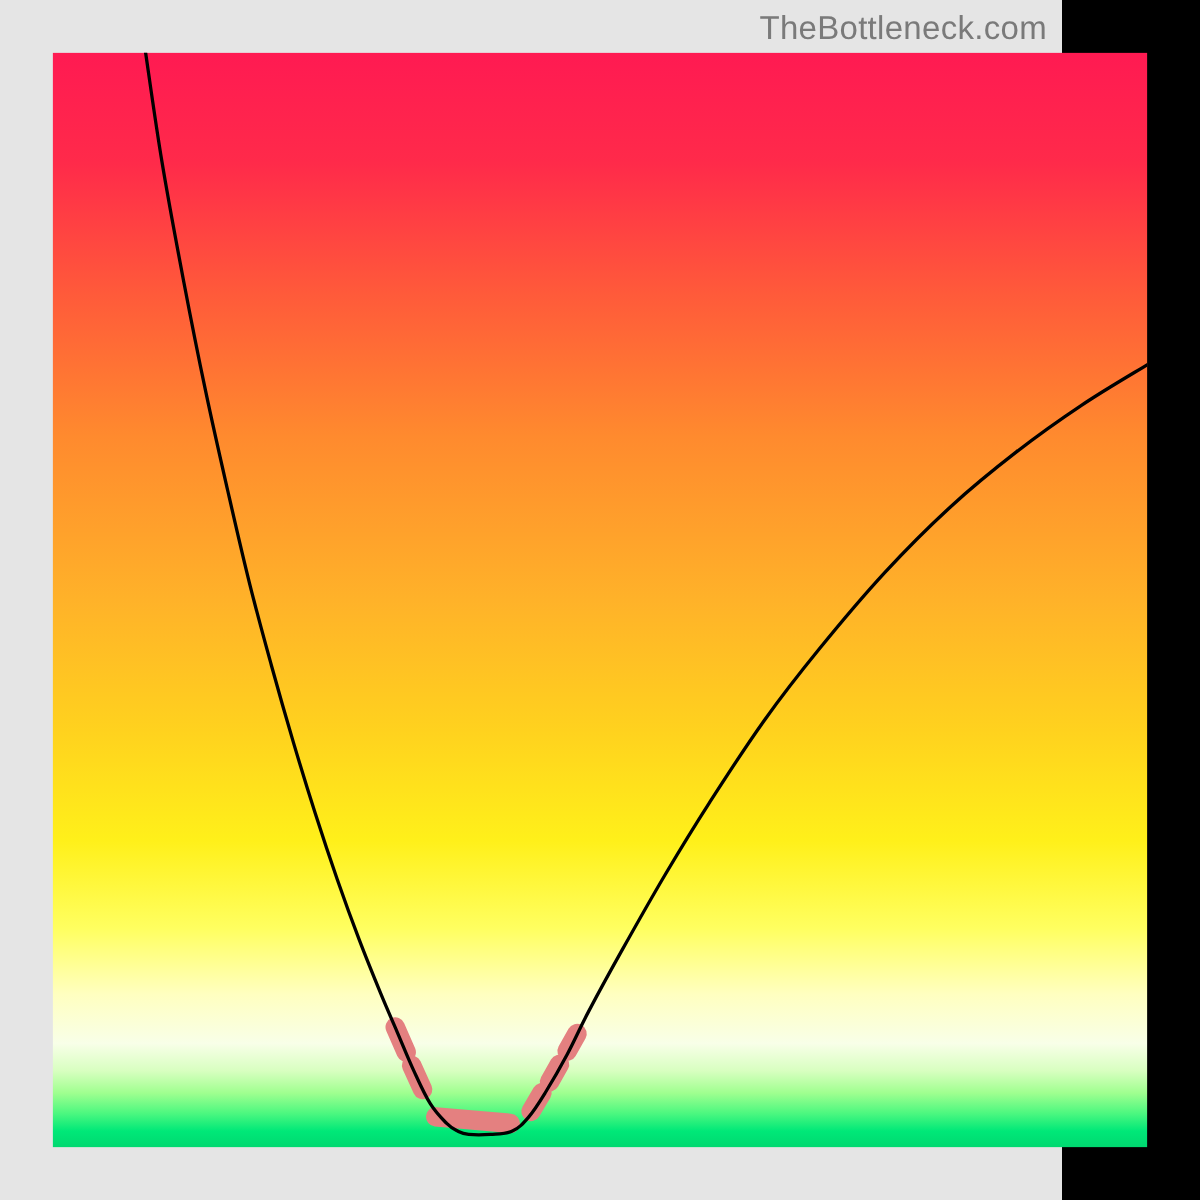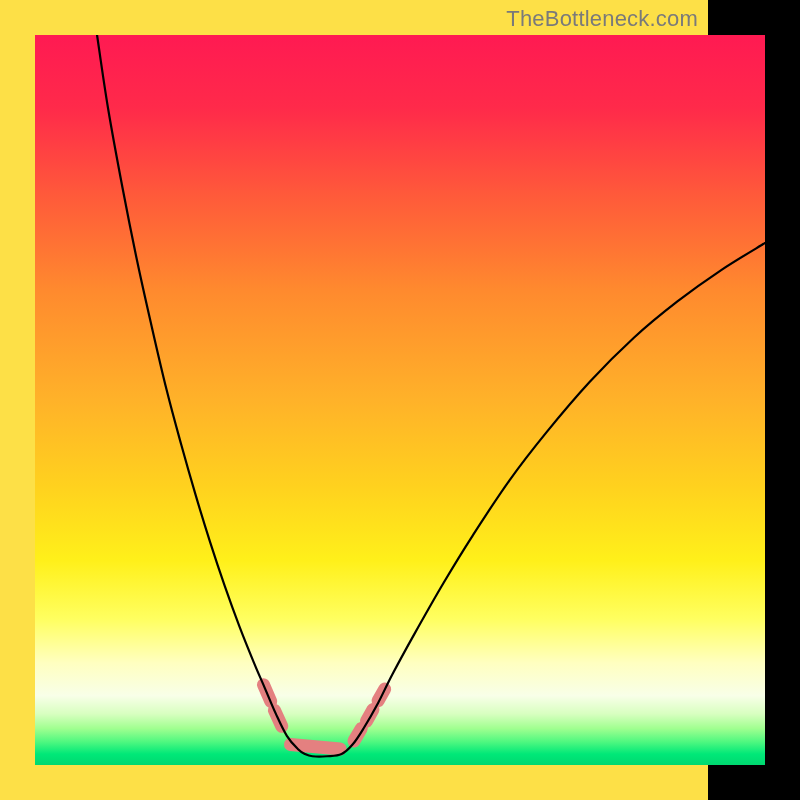--- a/index.html
+++ b/index.html
@@ -10,21 +10,21 @@
     background: #000;
     overflow: hidden;
     font-family: Arial, Helvetica, sans-serif;
   }
   .frame {
     position: absolute;
     top: 0;
     left: 0;
     width: 708px;
     height: 800px;
-    background: #fde047;
+    background: #e5e5e5;
     text-decoration: underline;
   }
   .plot {
     position: absolute;
     top: 35px;
     left: 35px;
     width: 730px;
     height: 730px;
     overflow: hidden;
   }

